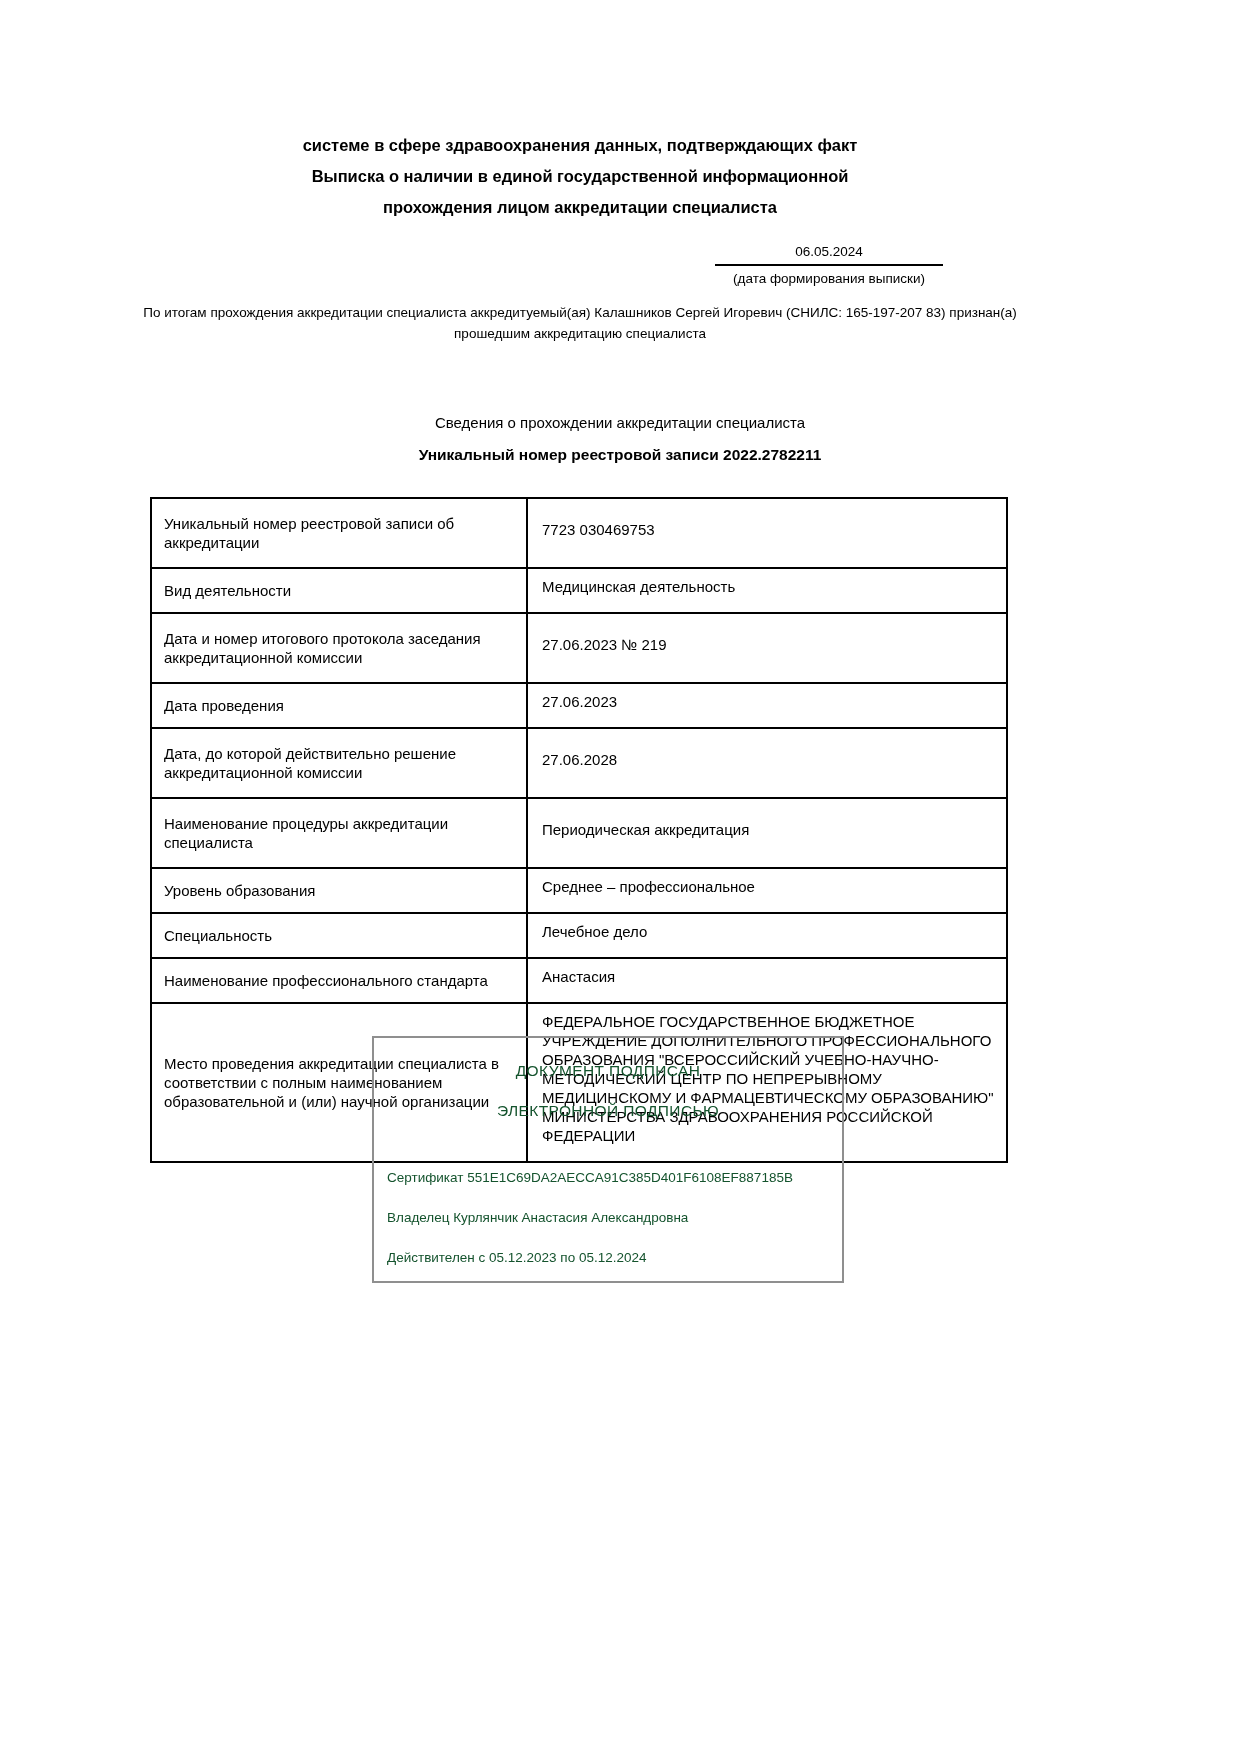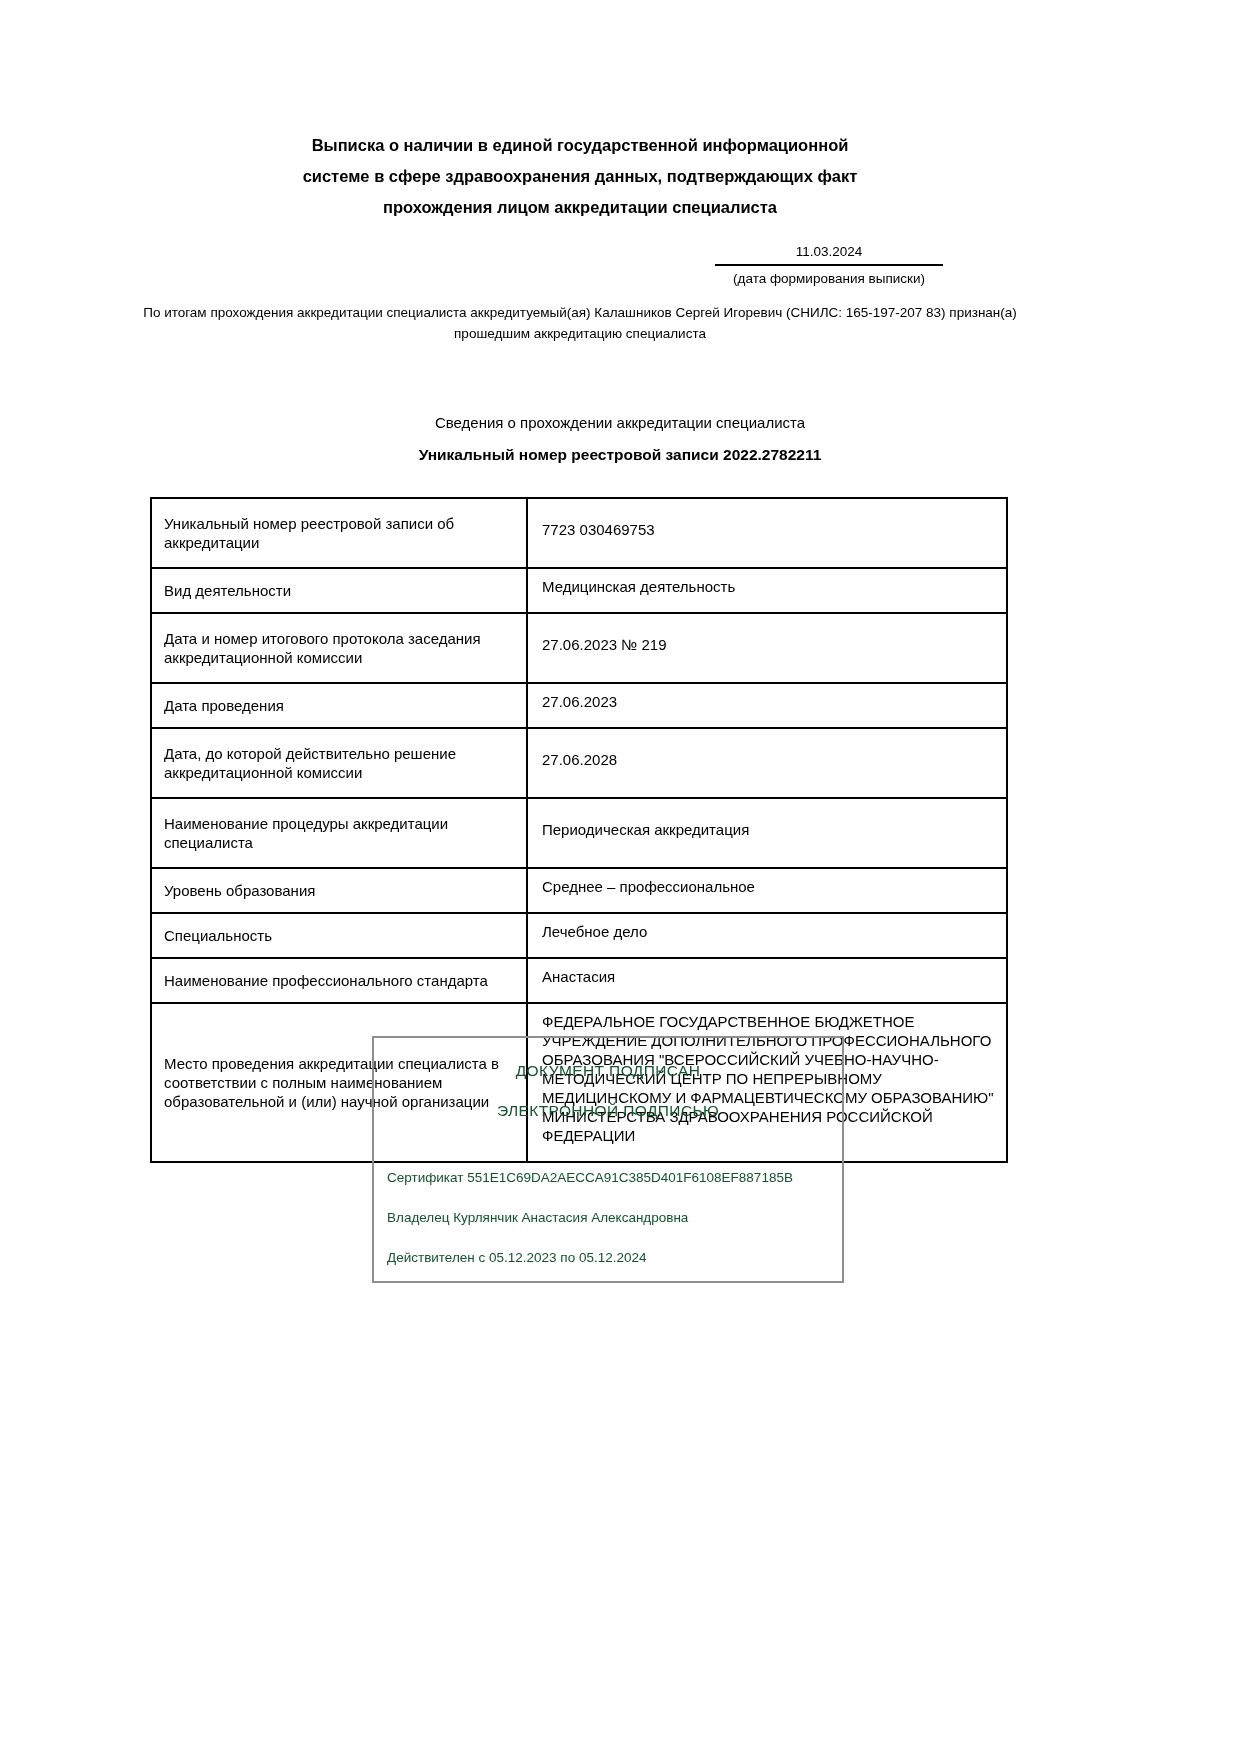--- a/index.html
+++ b/index.html
@@ -103,27 +103,27 @@
   .stamp-cert { top: 132px; }
   .stamp-owner { top: 172px; }
   .stamp-valid { top: 212px; }
 </style>
 </head>
 <body>
 
 <div class="page">
 
   <div class="doc-title">
+    <div>системе в сфере здравоохранения данных, подтверждающих факт</div>
     <div>Выписка о наличии в единой государственной информационной</div>
-    <div>системе в сфере здравоохранения данных, подтверждающих факт</div>
     <div>прохождения лицом аккредитации специалиста</div>
   </div>
 
   <div class="date-block">
-    <span class="date-value">11.03.2024</span>
+    <span class="date-value">06.05.2024</span>
     <span class="date-caption">(дата формирования выписки)</span>
   </div>
 
   <div class="intro-paragraph">По итогам прохождения аккредитации специалиста аккредитуемый(ая) Калашников Сергей Игоревич (СНИЛС: 165-197-207 83) признан(а) прошедшим аккредитацию специалиста</div>
 
   <div class="section-heading">Сведения о прохождении аккредитации специалиста</div>
 
   <div class="registry-heading">Уникальный номер реестровой записи 2022.2782211</div>
 
   <div class="acc-table">

